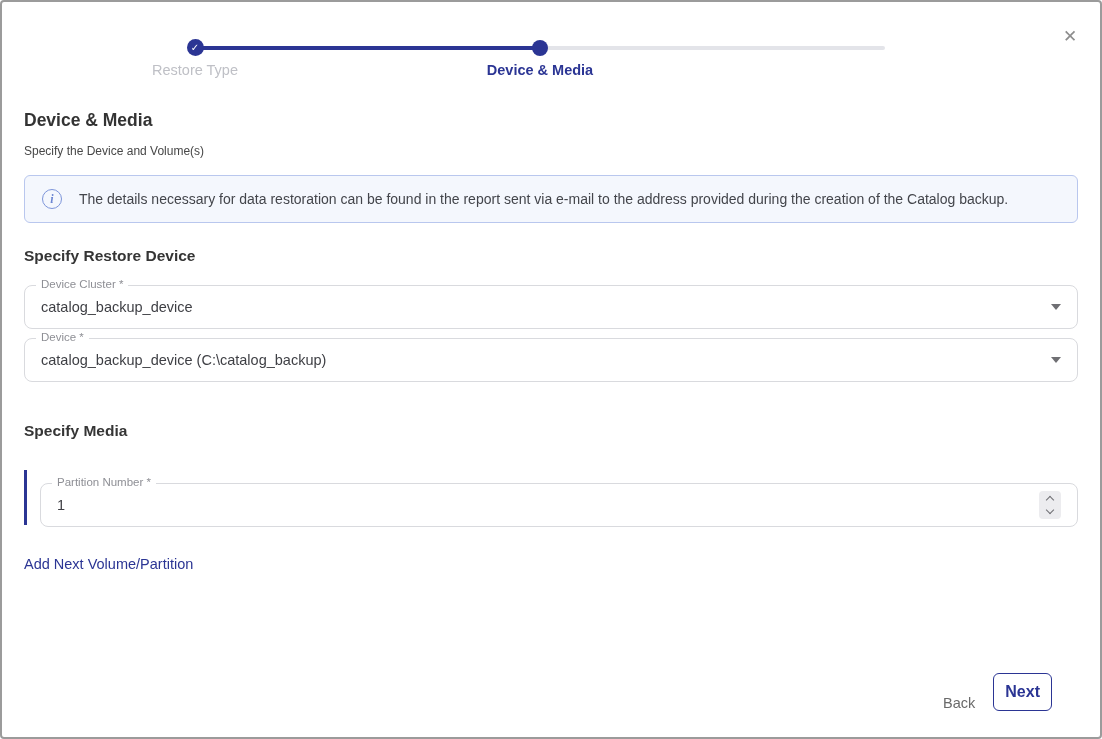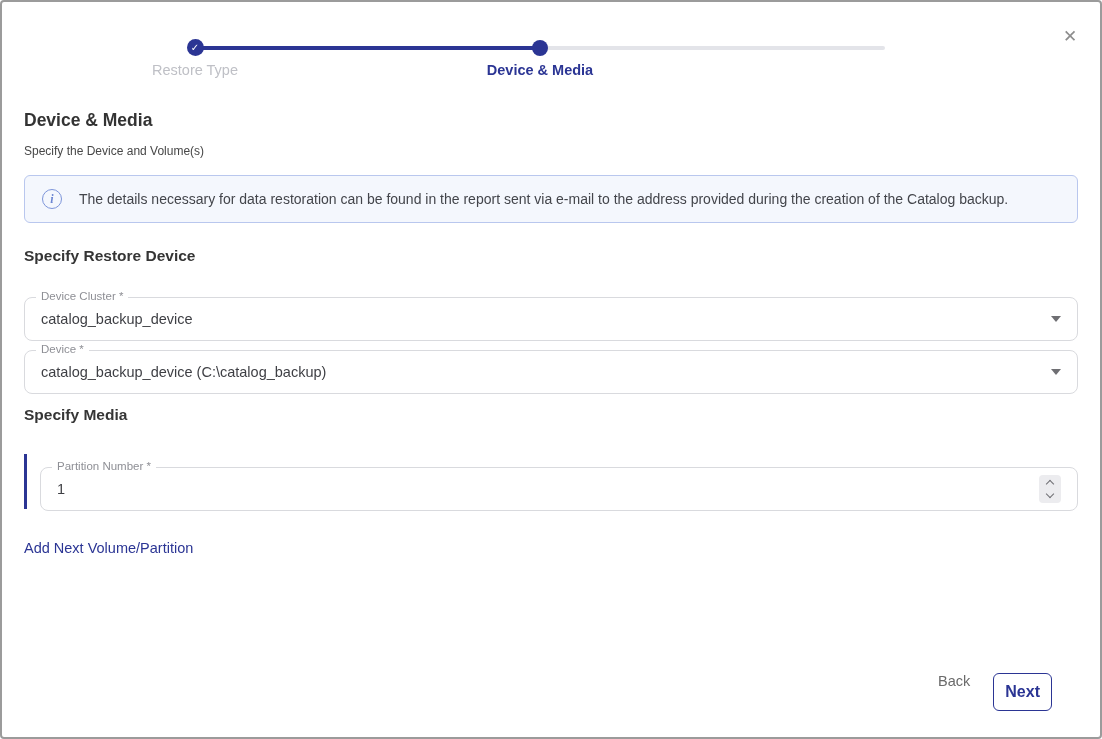--- a/index.html
+++ b/index.html
@@ -53,34 +53,34 @@
   .info-icon {
     flex:0 0 auto;
     width:20px; height:20px; border-radius:50%;
     border:1.6px solid #7d95da; color:#6c86d2;
     display:flex; align-items:center; justify-content:center;
     font-size:12px; font-family:"Liberation Serif", serif; font-style:italic; font-weight:bold;
   }
   .alert-text { font-size:14px; color:#43454b; }
   .section-heading { font-size:15.5px; font-weight:bold; color:#353535; }
   .sh-restore { margin-top:24px; }
-  .sh-media { margin-top:12px; }
+  .sh-media { margin-top:40px; }
   
   .field {
     position:relative; height:44px;
     border:1px solid #d9dade; border-radius:8px; background:#ffffff;
     display:flex; align-items:center; padding:0 16px;
   }
   .field .flabel {
     position:absolute; top:-8px; left:11px;
     background:#ffffff; padding:0 5px;
     font-size:11.5px; color:#8e8f95; white-space:nowrap;
   }
   .fvalue { font-size:14.5px; color:#3e3f44; }
-  .f-cluster { margin-top:32px;align-items:center; }
+  .f-cluster { margin-top:20px;align-items:center; }
   .f-device { margin-top:9px; }
   .select-arrow {
     margin-left:auto; width:0; height:0;
     border-left:5px solid transparent; border-right:5px solid transparent;
     border-top:6px solid #6f6f73;
   }
   .media-group { position:relative; margin-top:26px; padding-left:16px; }
   .group-bar { position:absolute; left:0; top:4px; bottom:2px; width:3px; background:var(--primary); }
   .f-partition { margin-top:17px; }
   .spinbox {
@@ -93,21 +93,21 @@
   .chev.up { transform:rotate(-135deg); margin-top:3px; }
   .chev.down { transform:rotate(45deg); margin-bottom:3px; }
   .add-link {
     margin-top:29px; align-self:flex-start;
     background:none; border:none; cursor:pointer;
     font-family:inherit; font-size:14.5px; font-weight:normal; color:var(--primary);
   }
   
   .footer {
     margin-top:auto; flex:0 0 auto;
-    display:flex; justify-content:flex-end; align-items:flex-start; gap:23px;
+    display:flex; justify-content:flex-end; align-items:flex-end; gap:18px;
     padding:0 26px 26px 26px;
   }
   .back-btn {
     background:none; border:none; cursor:pointer;
     font-family:inherit; font-size:14.5px; color:#6a6a6a;
   }
   .next-btn {
     background:#ffffff; cursor:pointer;
     border:1.5px solid var(--primary); border-radius:6px;
     padding:9px 11px;

